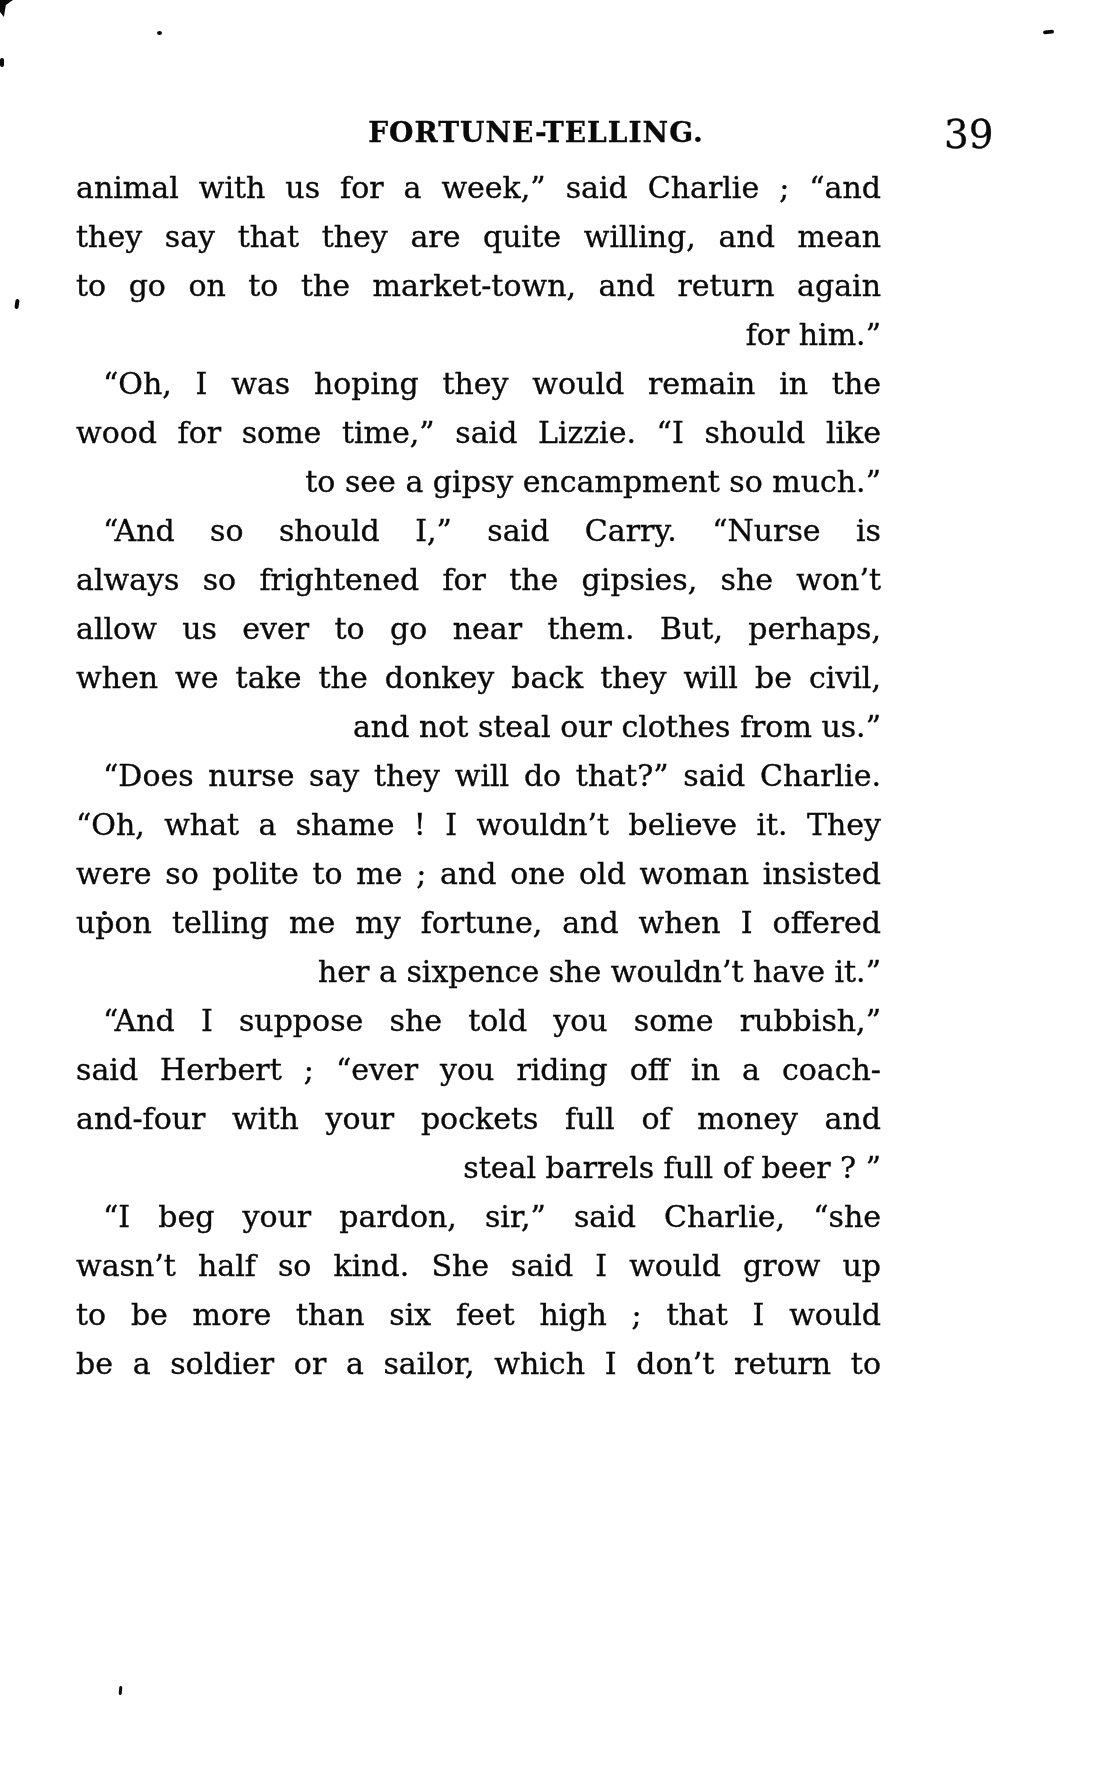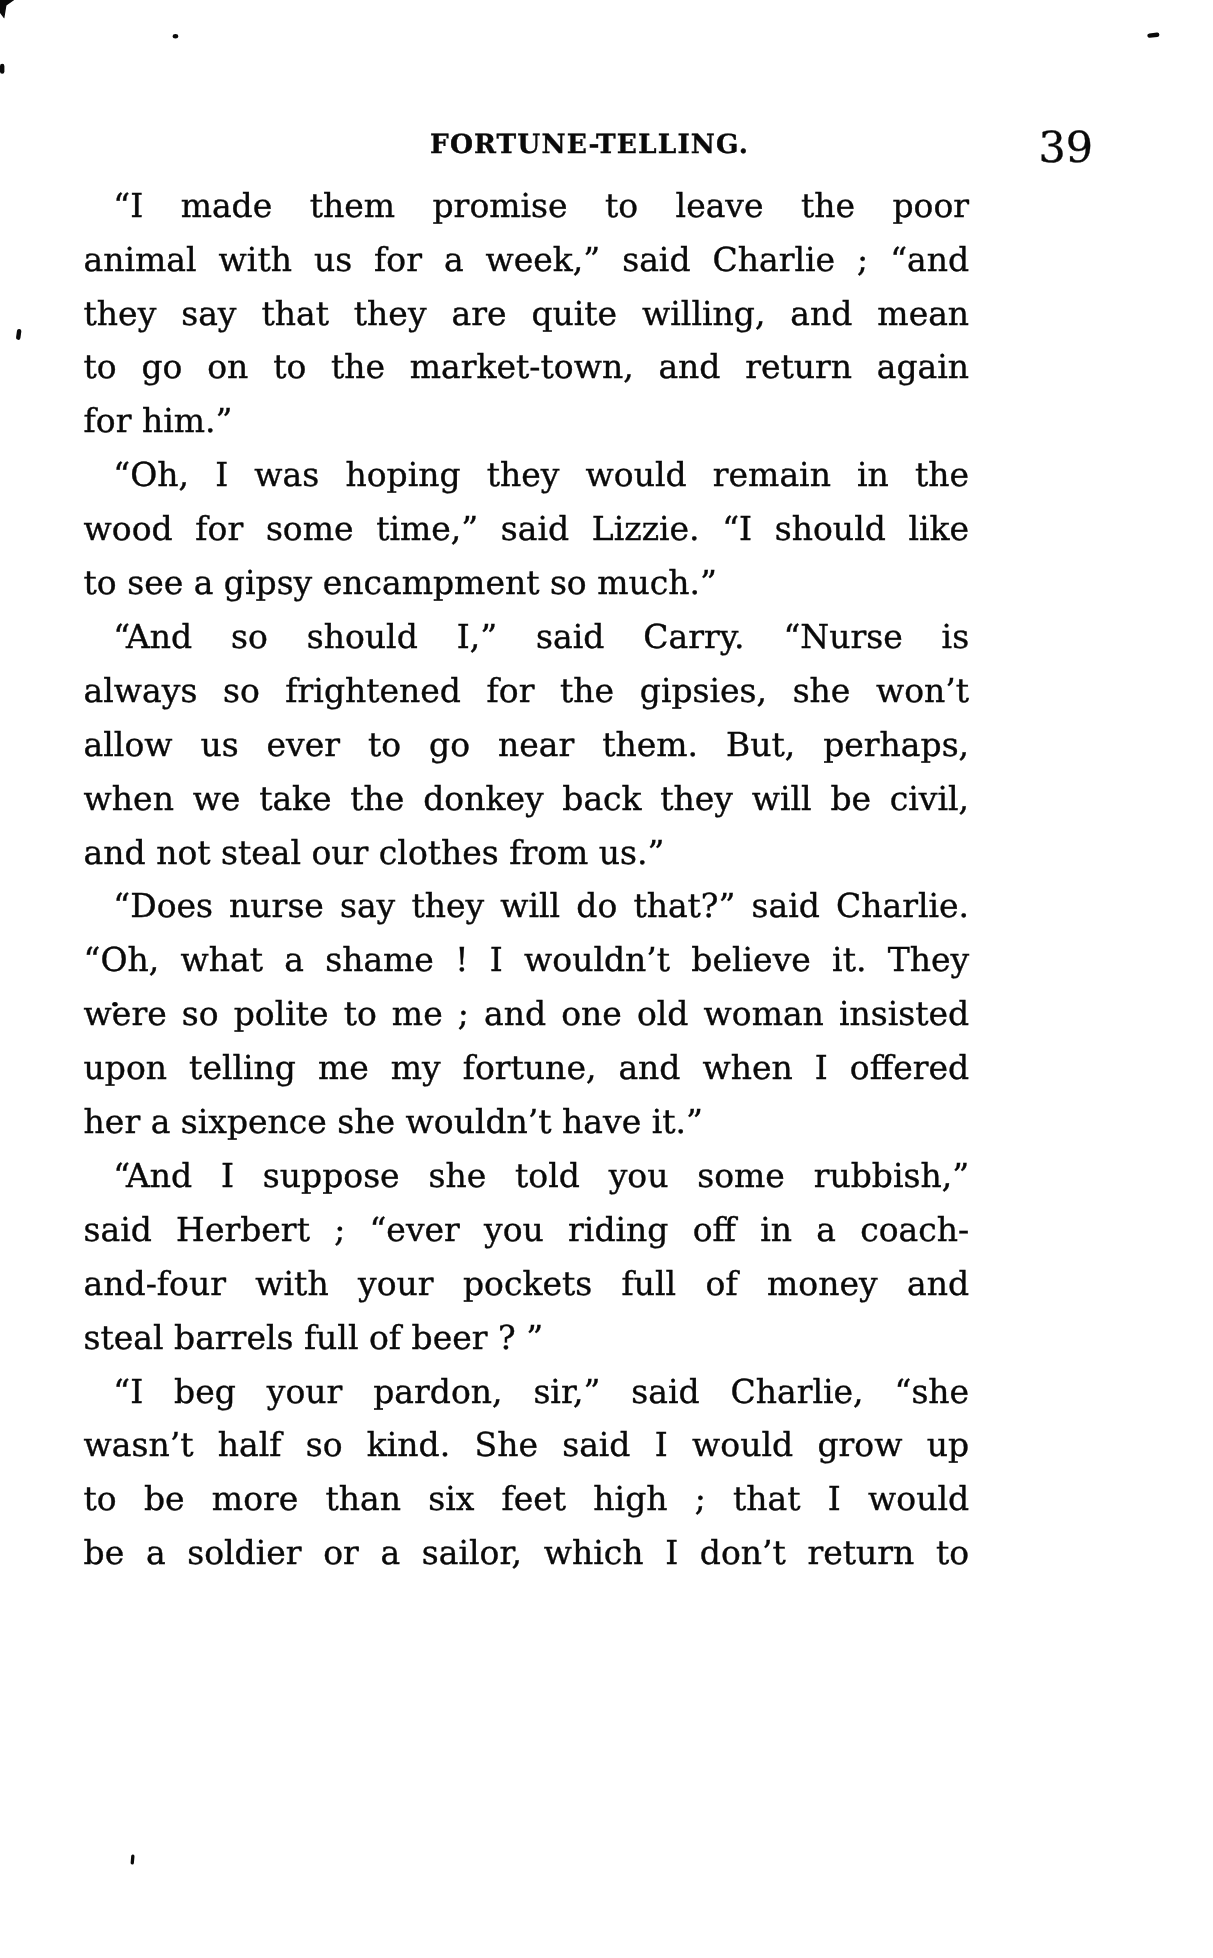--- a/index.html
+++ b/index.html
@@ -15,21 +15,21 @@
     color: #0a0a0a;
     font-family: "DejaVu Serif", serif;
     overflow: hidden;
   }
   
   #running-header {
     position: absolute;
     top: 116px;
     left: 536px;
     transform: translateX(-50%);
-    font-size: 24px;
+    font-size: 28px;
     font-weight: bold;
     letter-spacing: 1px;
     white-space: nowrap;
     -webkit-text-stroke: 0.3px currentColor;
   }
   #page-number {
     position: absolute;
     top: 112px;
     left: 944px;
     font-size: 39px;
@@ -40,21 +40,21 @@
     position: absolute;
     top: 163px;
     left: 76px;
     width: 805px;
     font-size: 30px;
     line-height: 49px;
     -webkit-text-stroke: 0.35px currentColor;
   }
   .line {
     height: 49px;
-    text-align: left;
+    text-align: right;
   }
   .line.j {
     text-align: justify;
     text-align-last: justify;
   }
   .line.indent {
     text-indent: 27px;
   }
   
   .artifact {
@@ -75,21 +75,20 @@
 </head>
 <body>
 
 <div id="page">
 
   <div id="running-header">FORTUNE-TELLING.</div>
 
   <div id="page-number">39</div>
 
   <div id="text-block">
-      <div class="line j indent">“I made them promise to leave the poor</div>
       <div class="line j">animal with us for a week,” said Charlie ; “and</div>
       <div class="line j">they say that they are quite willing, and mean</div>
       <div class="line j">to go on to the market-town, and return again</div>
       <div class="line">for him.”</div>
       <div class="line j indent">“Oh, I was hoping they would remain in the</div>
       <div class="line j">wood for some time,” said Lizzie.  “I should like</div>
       <div class="line">to see a gipsy encampment so much.”</div>
       <div class="line j indent">“And so should I,” said Carry.  “Nurse is</div>
       <div class="line j">always so frightened for the gipsies, she won’t</div>
       <div class="line j">allow us ever to go near them.  But, perhaps,</div>

